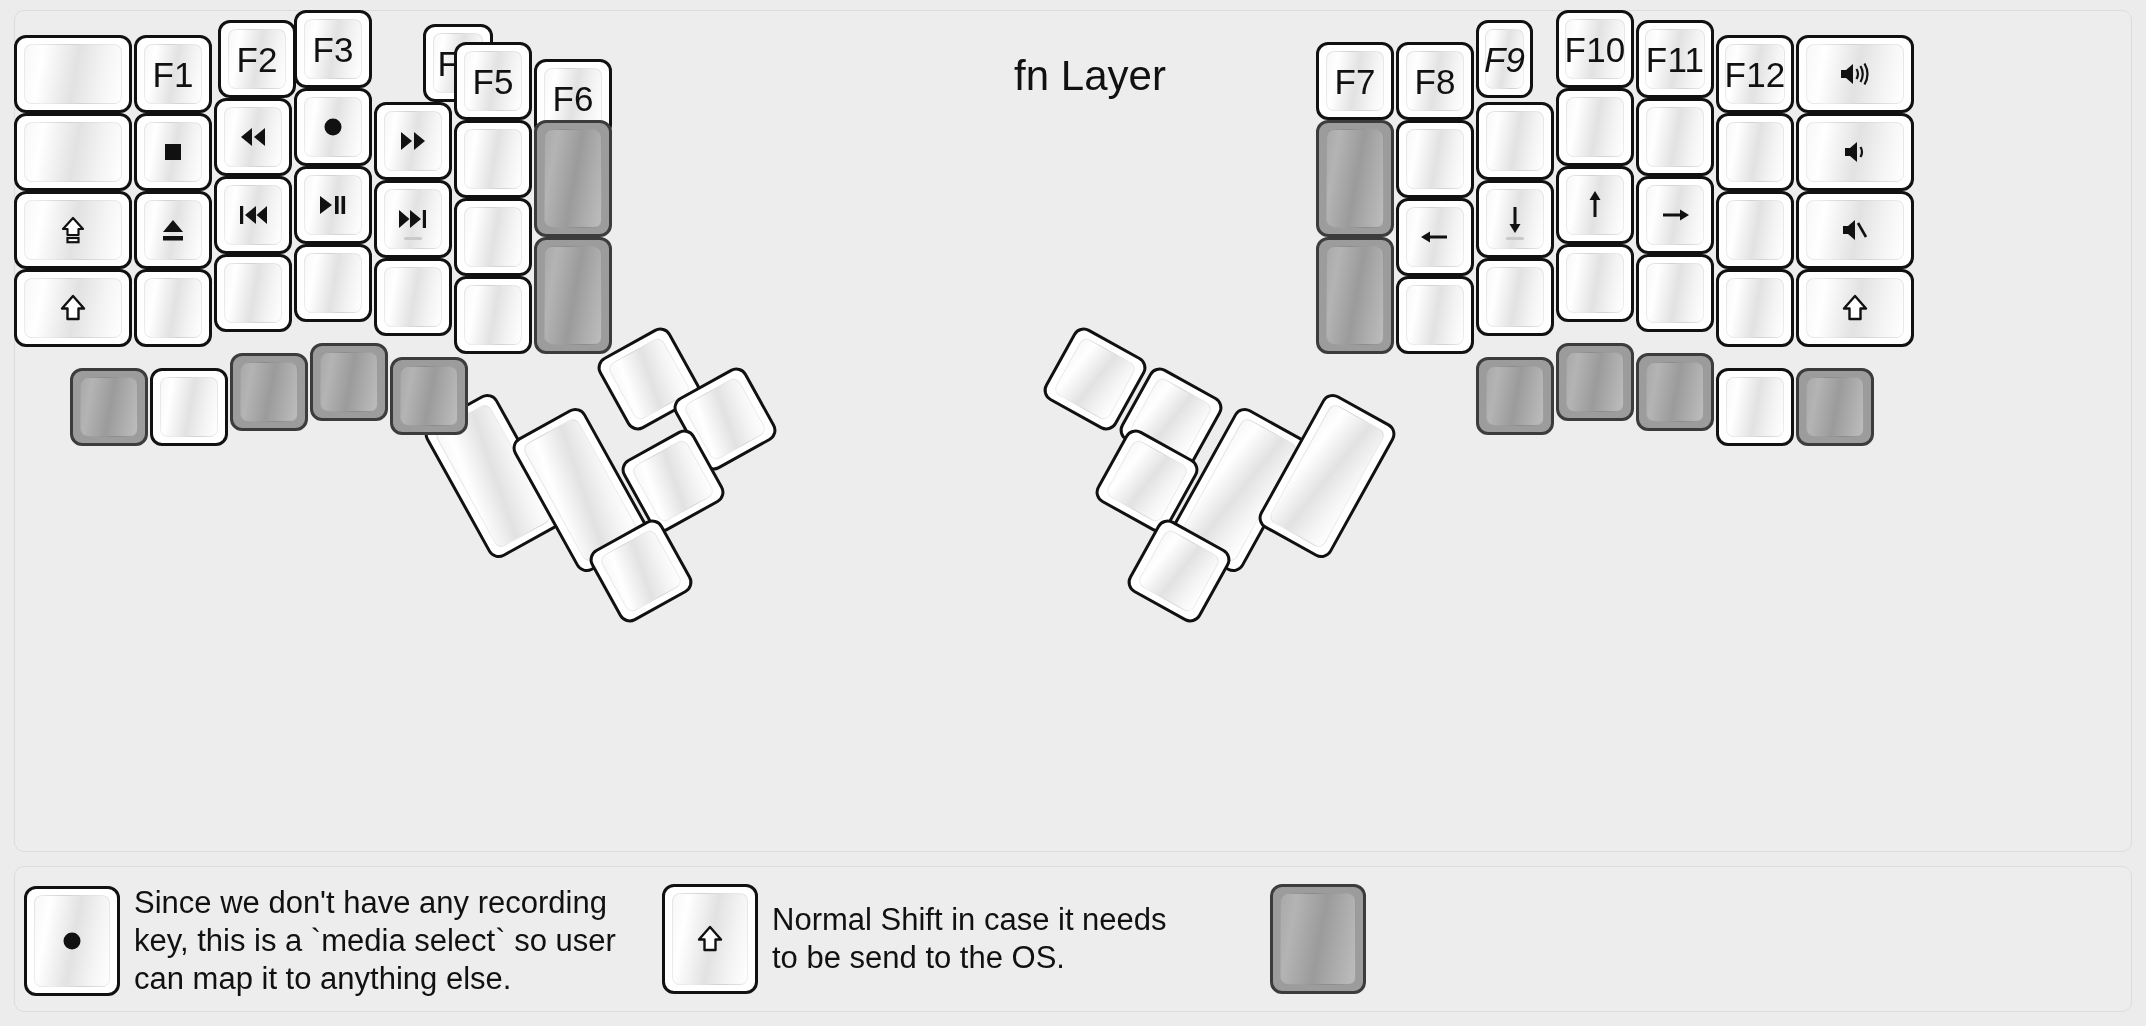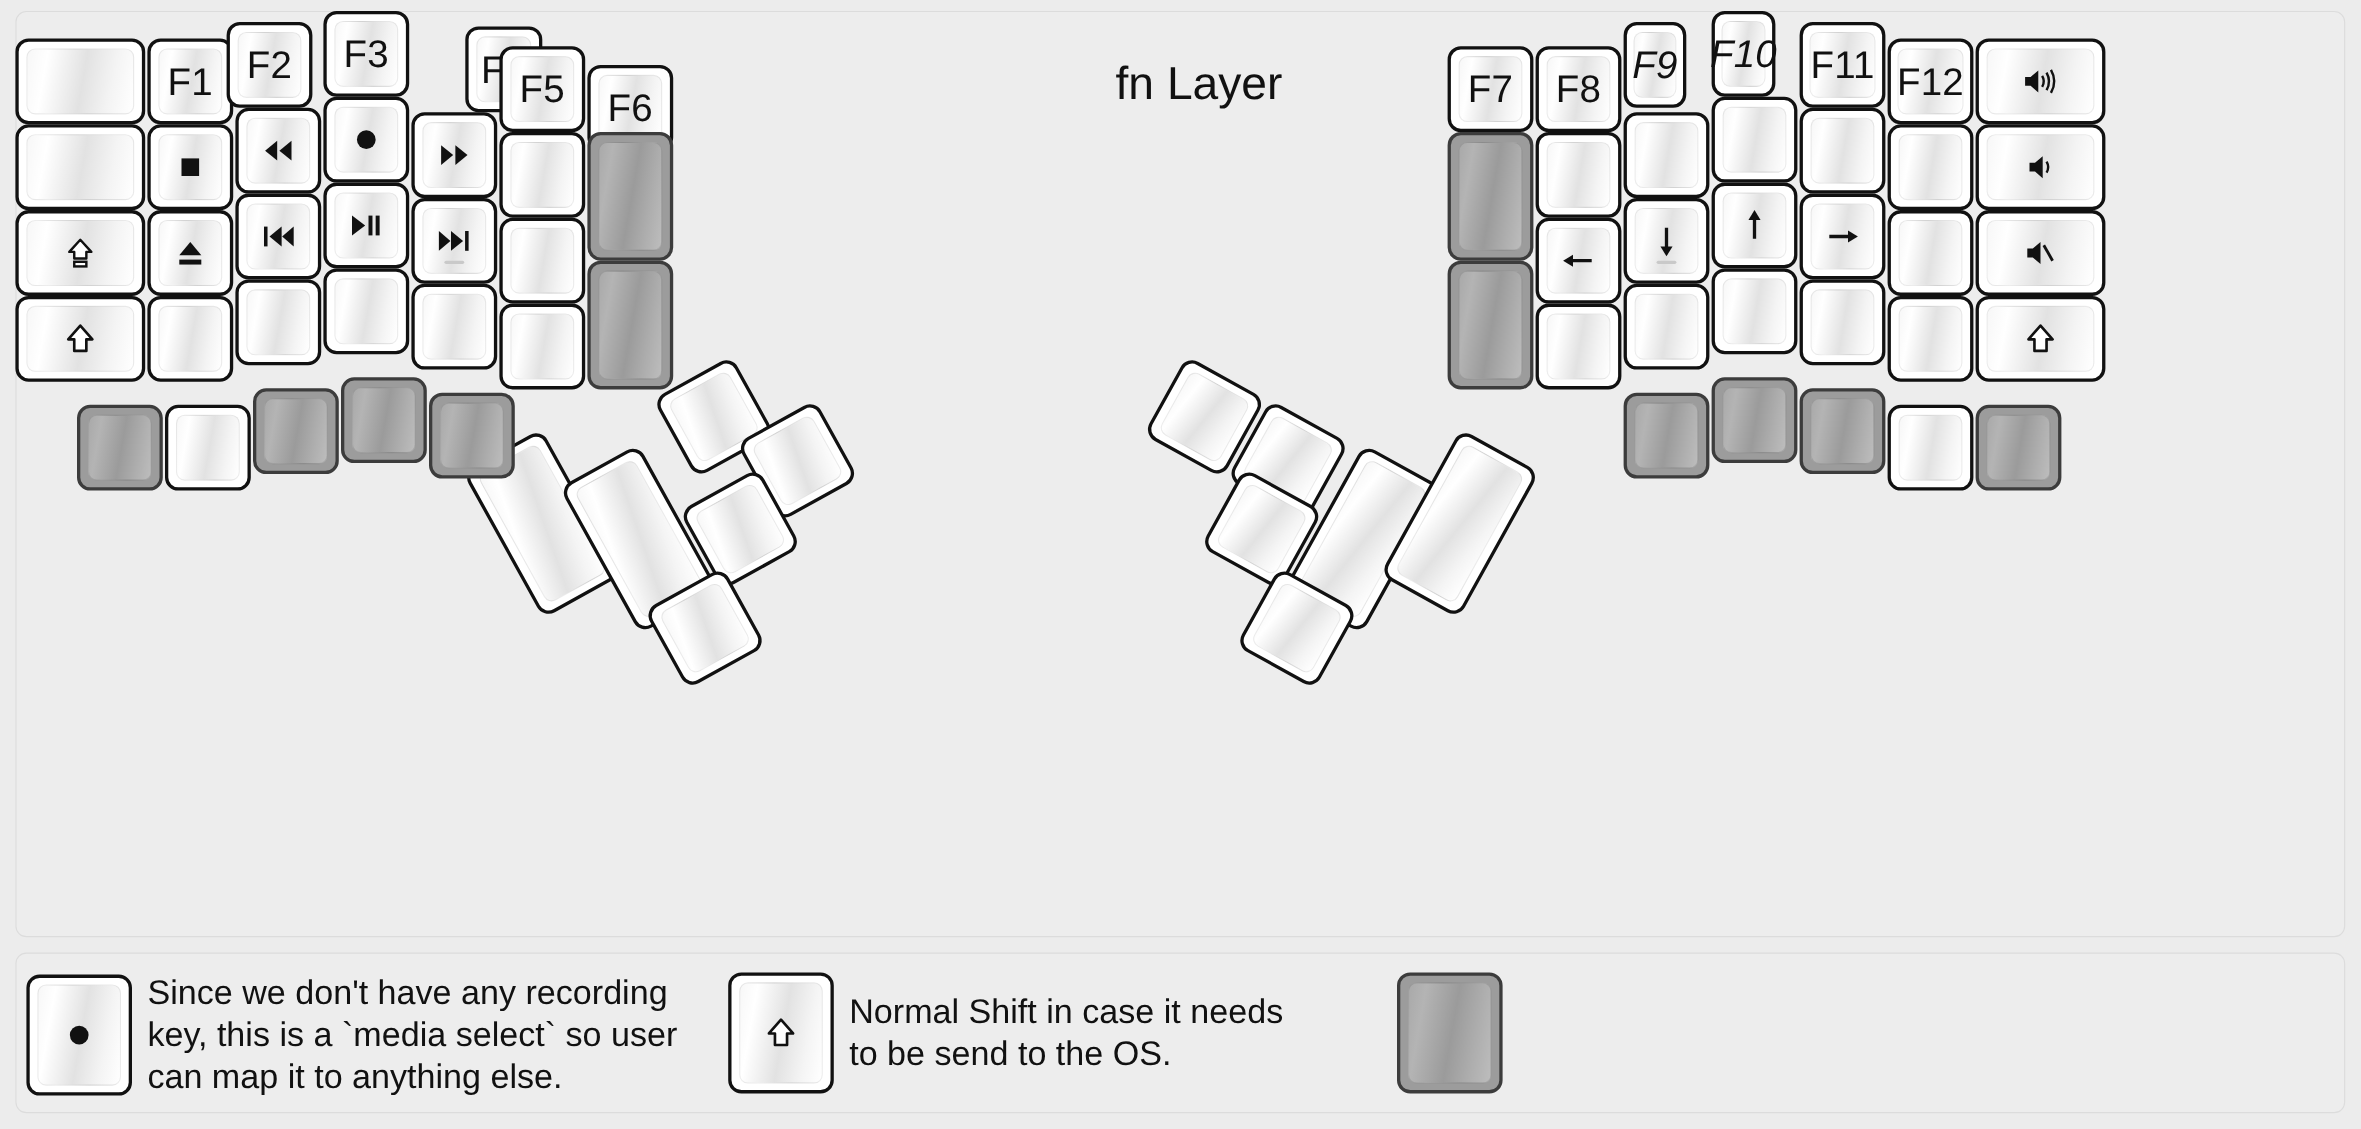--- a/index.html
+++ b/index.html
@@ -172,21 +172,21 @@
                 <polygon points="20,10 30,22 10,22"></polygon>
                 <rect x="10" y="26" width="20" height="4.5"></rect>
               </svg>
             </span>
           </span>
         </div>
       </div>
       <div class="key" style="left: 134px; top: 269px; width: 78px; height: 78px; z-index: 13;">
         <div class="cap"></div>
       </div>
-      <div class="key" style="left: 206px; top: 20px; width: 78px; height: 78px; z-index: 10;">
+      <div class="key" style="left: 218px; top: 20px; width: 78px; height: 78px; z-index: 10;">
         <div class="cap">
           <span class="flabel">F2</span>
         </div>
       </div>
       <div class="key" style="left: 214px; top: 98px; width: 78px; height: 78px; z-index: 11;">
         <div class="cap">
           <span>
             <span class="glyph">
               <svg viewBox="0 0 40 40" width="40" height="40" fill="#111">
                 <polygon points="19,11 19,29 8,20"></polygon>
@@ -387,21 +387,21 @@
                 <polygon points="20,34 14.5,25 25.5,25"></polygon>
               </svg>
             </span>
           </span>
           <span class="sub"></span>
         </div>
       </div>
       <div class="key" style="left: 1476px; top: 258px; width: 78px; height: 78px; z-index: 13;">
         <div class="cap"></div>
       </div>
-      <div class="key" style="left: 1556px; top: 10px; width: 58px; height: 78px; z-index: 10; font-style: italic;">
+      <div class="key" style="left: 1556px; top: 10px; width: 78px; height: 78px; z-index: 10;">
         <div class="cap">
           <span class="flabel">F10</span>
         </div>
       </div>
       <div class="key" style="left: 1556px; top: 88px; width: 78px; height: 78px; z-index: 11;">
         <div class="cap"></div>
       </div>
       <div class="key" style="left: 1556px; top: 166px; width: 78px; height: 78px; z-index: 12;">
         <div class="cap">
           <span>

